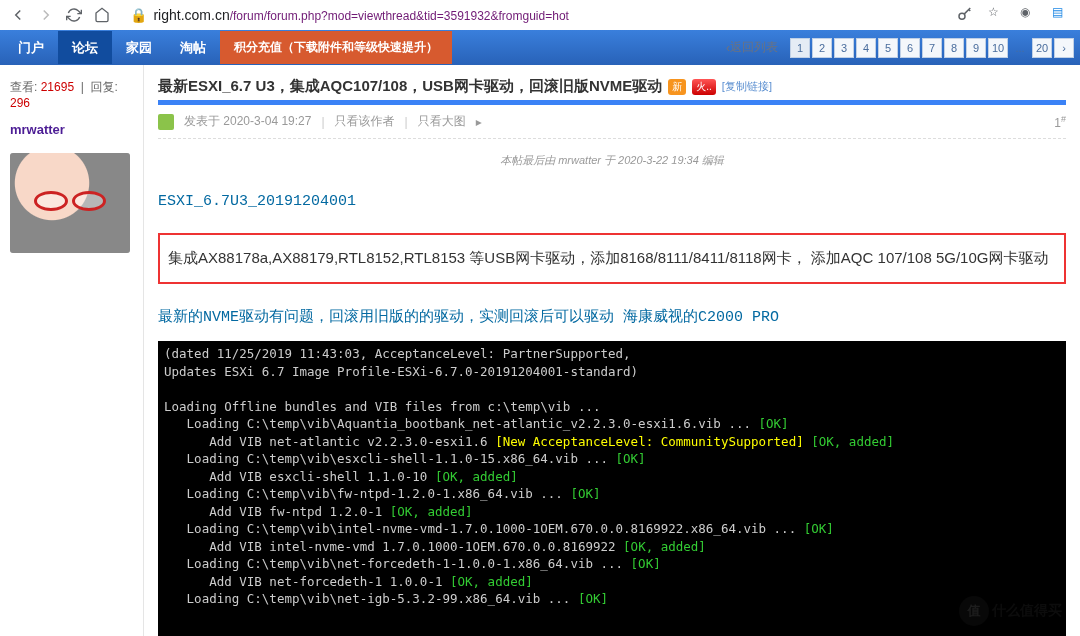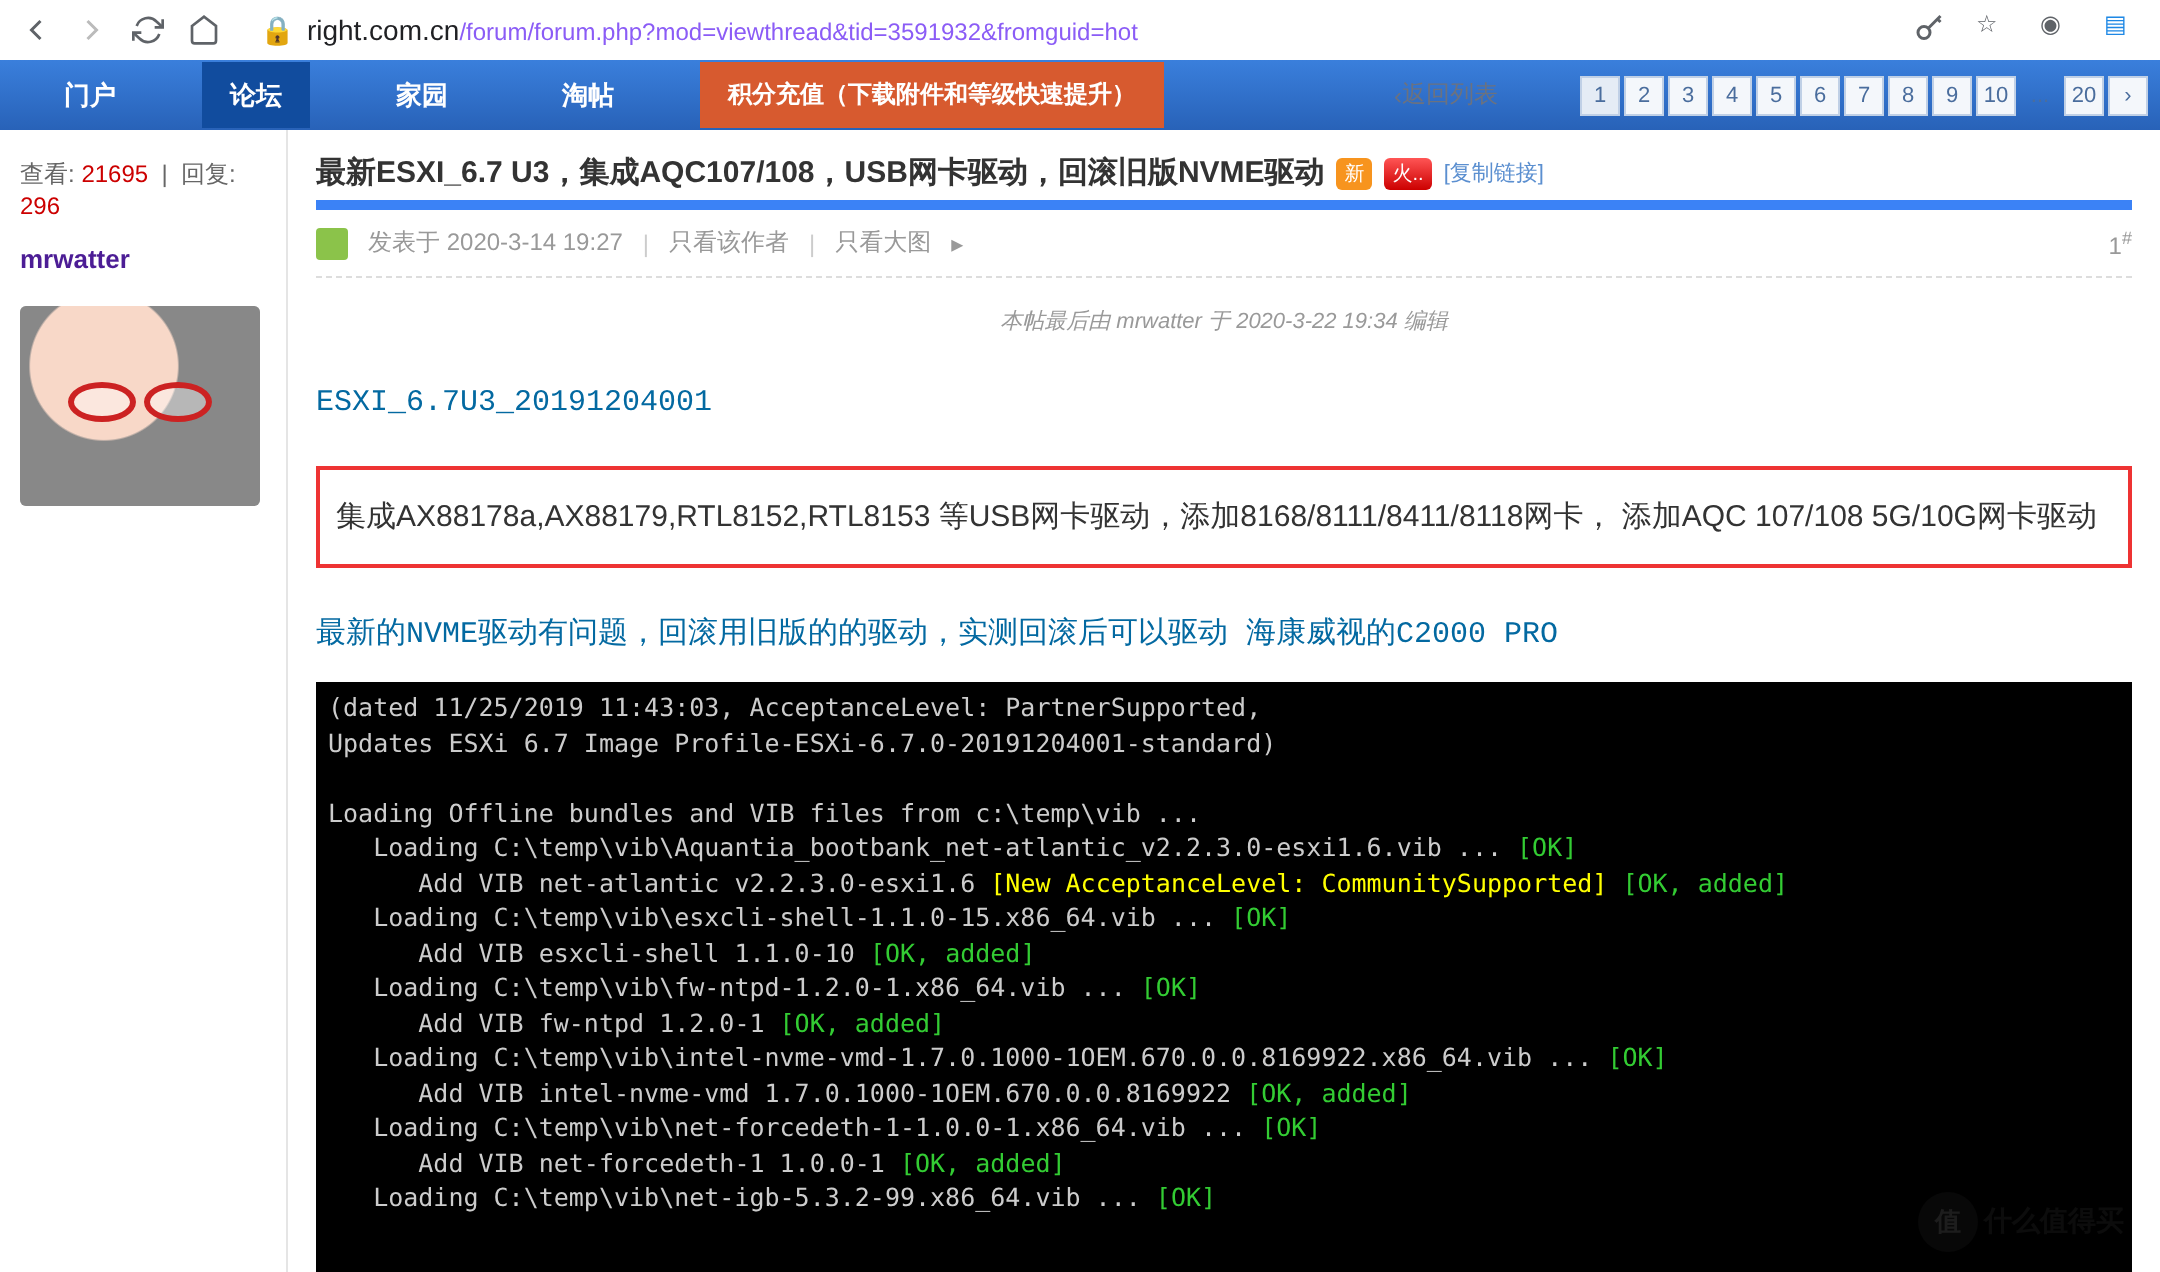--- a/index.html
+++ b/index.html
@@ -5,25 +5,25 @@
     * { margin: 0; padding: 0; box-sizing: border-box; }
     body { font-family: "Microsoft YaHei", Arial, sans-serif; font-size: 12px; background: #fff; width: 1080px; height: 636px; overflow: hidden; position: relative; }
     
     
     .browser-bar { display: flex; align-items: center; height: 30px; padding: 0 8px; gap: 8px; }
     .nav-btn { width: 20px; height: 20px; display: flex; align-items: center; justify-content: center; cursor: pointer; color: #5f6368; }
     .nav-btn.disabled { color: #bbb; }
     .url-bar { flex: 1; display: flex; align-items: center; gap: 6px; padding: 0 10px; height: 26px; }
     .lock-icon { color: #5f6368; font-size: 14px; }
     .url-text { color: #202124; font-size: 14px; }
-    .url-path { color: #8b5cf6; }
+    .url-path { color: #701a75; }
     .br-icon { width: 20px; height: 20px; color: #5f6368; margin-left: 4px; }
     
     
-    .nav-bar { background: linear-gradient(#3a7fdc, #2862b8); height: 35px; display: flex; align-items: center; padding-left: 18px; gap: 29px; }
+    .nav-bar { background: linear-gradient(#3a7fdc, #2862b8); height: 35px; display: flex; align-items: center; padding-left: 4px; }
     .nav-item { padding: 0 14px; color: #fff; font-size: 13px; font-weight: bold; height: 33px; display: flex; align-items: center; cursor: pointer; }
     .nav-item.active { background: #114c9e; }
     .nav-credit { background: #d75a2f; color: #fff; padding: 0 14px; height: 33px; display: flex; align-items: center; font-size: 12px; font-weight: bold; }
     .nav-spacer { flex: 1; }
     .back-list { color: #6b7280; padding: 0 10px; font-size: 12px; display: flex; align-items: center; }
     .page-btns { display: flex; padding-right: 6px; }
     .page-btn { border: 1px solid #c0d0e6; background: #f4f7fb; color: #4a6d9d; width: 20px; height: 20px; display: flex; align-items: center; justify-content: center; margin-left: 2px; font-size: 11px; cursor: pointer; }
     .page-btn.dots { border: none; background: transparent; }
     .page-btn.current { background: #e5ecf5; }
     
@@ -146,21 +146,21 @@
 
   <div class="main">
     <div class="title-row">
       <span class="thread-title">最新ESXI_6.7 U3，集成AQC107/108，USB网卡驱动，回滚旧版NVME驱动</span>
       <span class="badge orange">新</span>
       <span class="badge hot">火..</span>
       <span class="copy-link">[复制链接]</span>
     </div>
     <div class="meta-row">
       <span class="meta-icon"></span>
-      <span><span>发表于</span> <span>2020-3-14 19:27</span></span>
+      <span><span>发表于</span> <span>2020-3-04 19:27</span></span>
       <span class="meta-sep">|</span>
       <span>只看该作者</span>
       <span class="meta-sep">|</span>
       <span>只看大图</span>
       <span>▸</span>
       <span class="floor"><span>1</span><sup>#</sup></span>
     </div>
 
     <div class="edited">本帖最后由 mrwatter 于 2020-3-22 19:34 编辑</div>
 

